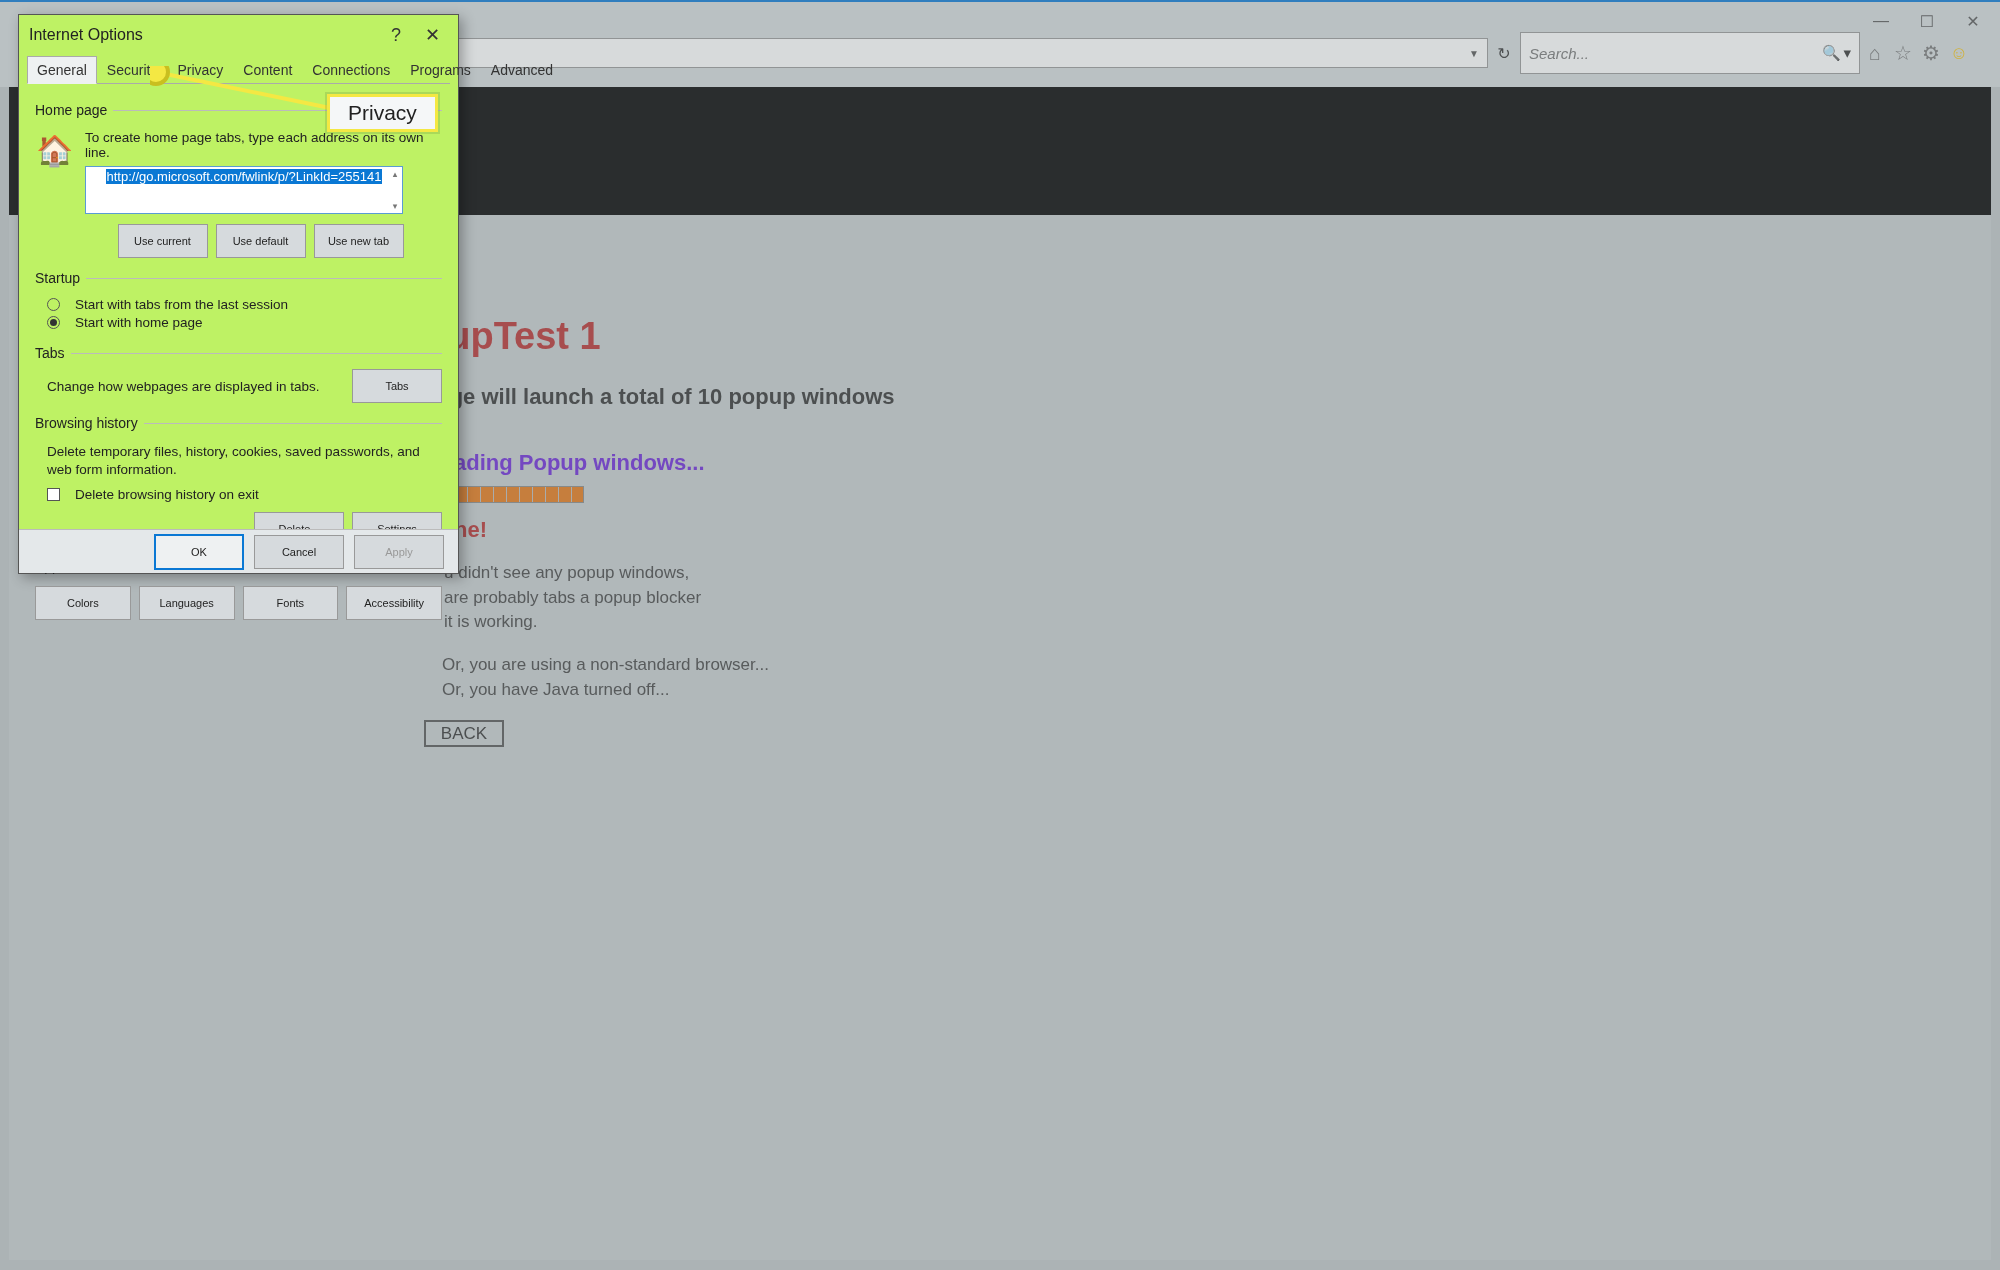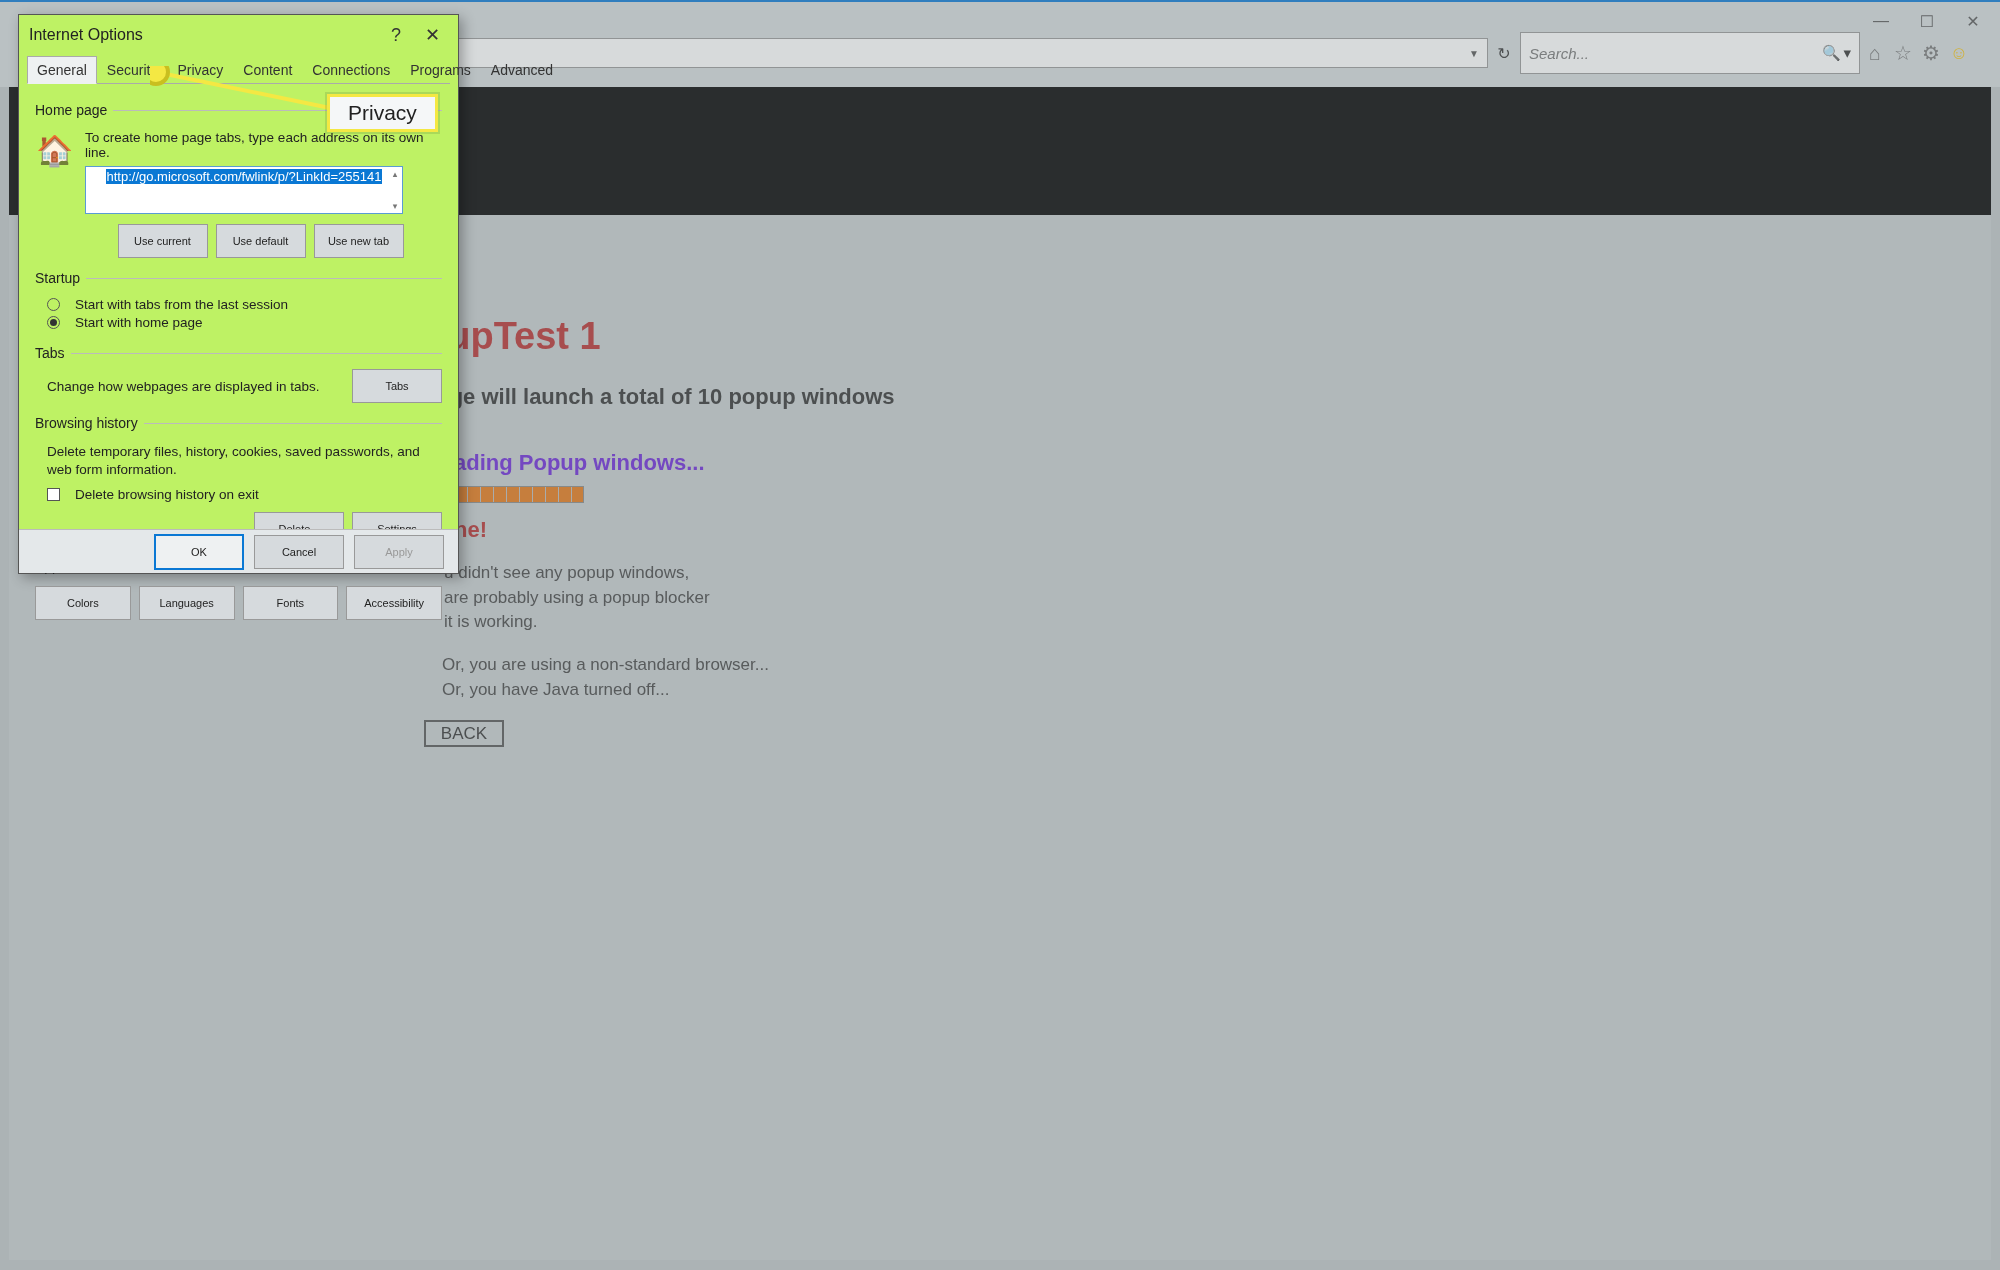--- a/index.html
+++ b/index.html
@@ -104,21 +104,21 @@
 <div class="page-black"></div>
 
 <div class="page-body">
   <h1>pupTest 1</h1>
   <div class="subhead">page will launch a total of 10 popup windows</div>
   <div class="loading">ading Popup windows...</div>
   <div class="progress"></div>
   <div class="done">ne!</div>
   <div class="para">
     <span>u didn't see any popup windows,</span><br>
-    <span>are probably using a popup blocker</span><br>
+    <span>are probably tabs a popup blocker</span><br>
     <span>it is working.</span>
   </div>
   <div class="para" style="margin-left:18px">
     <span>Or, you are using a non-standard browser...</span><br>
     <span>Or, you have Java turned off...</span>
   </div>
   <div class="back-btn">BACK</div>
 </div>
 
 <div class="dim"></div>

